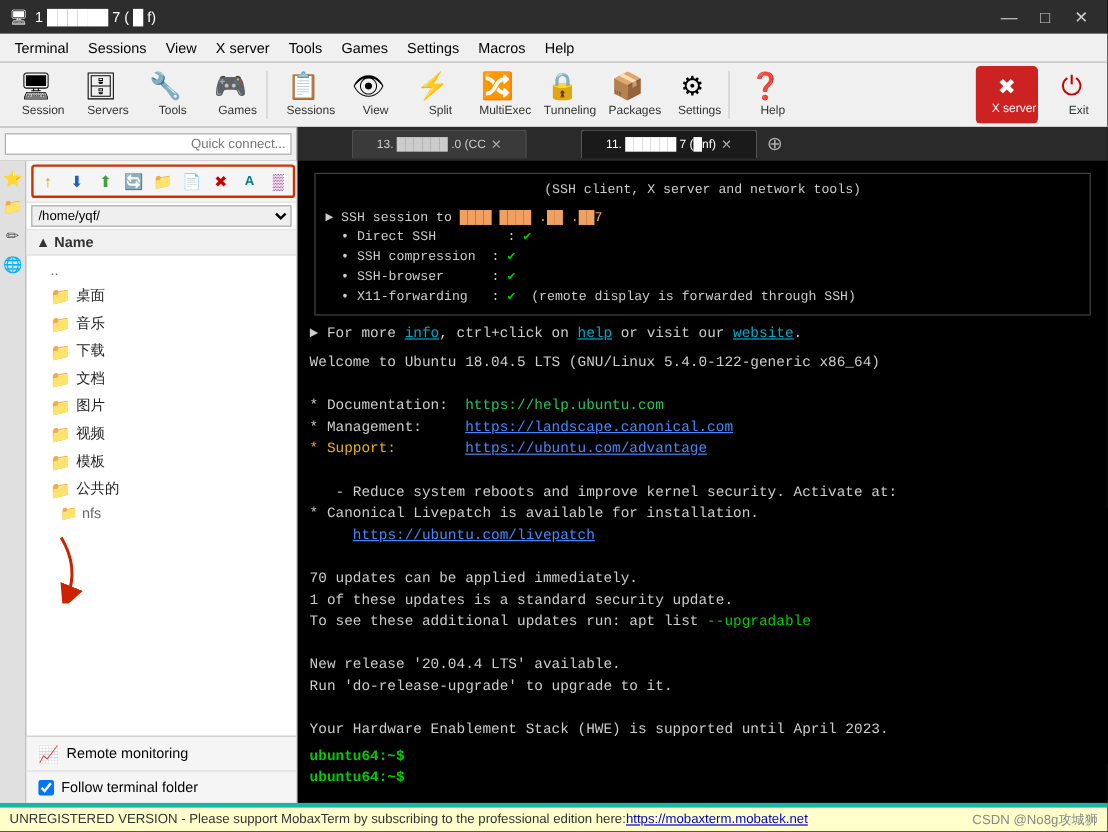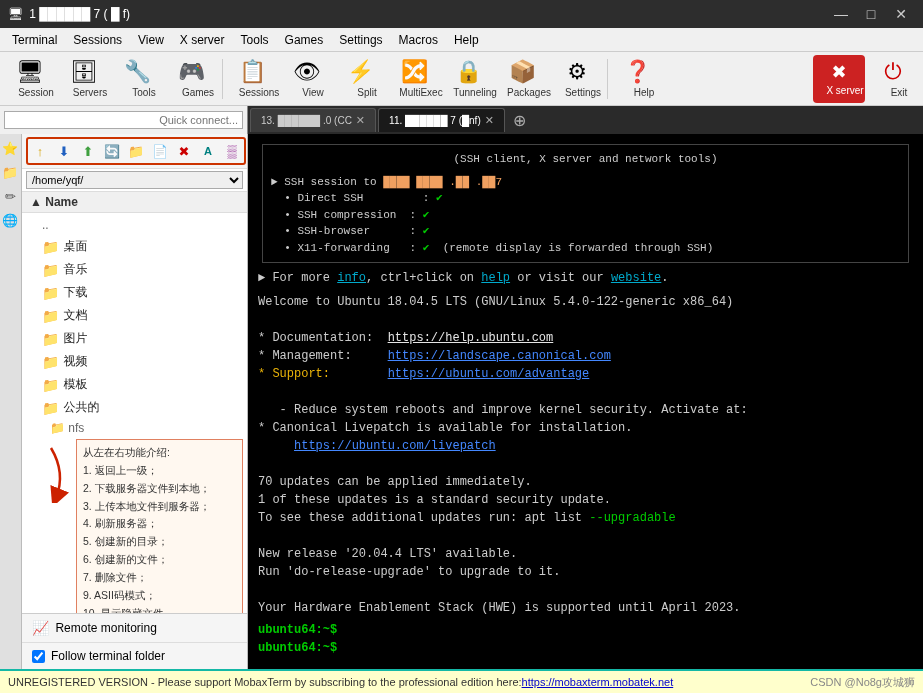--- a/index.html
+++ b/index.html
@@ -62,23 +62,23 @@
     .tabbar {
       background: #2a2a2a;
       display: flex;
       align-items: center;
       height: 28px;
       padding: 0 2px;
       gap: 2px;
     }
     .tab {
       display: flex; align-items: center; gap: 4px;
-      padding: 3px 10px; height: 24px; cursor: pointer;
+      padding: 3px 20px; height: 24px; cursor: pointer;
       border-radius: 3px 3px 0 0; font-size: 11px; color: #ccc;
-      background: #3a3a3a; border: 1px solid #555; border-bottom: none;
+      background: #3a3a3a; border: 1px solid #555; border-bottom: none; margin-left: 43px;
     }
     .tab.active { background: #1a1a1a; color: #fff; }
     .tab .tab-close { font-size: 11px; color: #aaa; cursor: pointer; }
     .tab-add { color: #aaa; font-size: 16px; cursor: pointer; padding: 0 6px; }
 
     
     .main-layout {
       display: flex;
       height: calc(693px - 28px - 24px - 54px - 28px - 24px);
       
@@ -202,21 +202,21 @@
       margin: 4px;
       padding: 4px 6px;
       font-size: 11px;
       color: #333;
       line-height: 1.7;
     }
 
     
     .statusbar {
       background: #ffffcc;
-      border-top: 2px solid #14b8a6;
+      border-top: 4px solid #14b8a6;
       display: flex;
       align-items: center;
       height: 24px;
       padding: 0 8px;
       font-size: 11px;
       color: #333;
     }
     .statusbar a { color: #0000cc; }
 
     
@@ -448,32 +448,20 @@
             <div style="display:flex; align-items:flex-start; margin: 0 4px;">
 
               <svg width="50" height="60" style="flex-shrink:0; margin-top:4px;">
                 <defs>
                   <marker id="arr" markerWidth="8" markerHeight="8" refX="4" refY="4" orient="auto">
                     <path d="M0,0 L0,8 L8,4 z" fill="#cc2200"></path>
                   </marker>
                 </defs>
                 <path d="M 25 5 Q 40 30 30 55" stroke="#cc2200" stroke-width="2.5" fill="none" marker-end="url(#arr)"></path>
               </svg>
-              <div class="annotation-overlay" style="flex:1; margin:0; font-size:10.5px;">
-                <div>从左在右功能介绍:</div>
-                <div>1. 返回上一级；</div>
-                <div>2. 下载服务器文件到本地；</div>
-                <div>3. 上传本地文件到服务器；</div>
-                <div>4. 刷新服务器；</div>
-                <div>5. 创建新的目录；</div>
-                <div>6. 创建新的文件；</div>
-                <div>7. 删除文件；</div>
-                <div>9. ASII码模式；</div>
-                <div>10. 显示隐藏文件</div>
-              </div>
             </div>
           </div>
         </div>
 
         <div class="sidebar-bottom">
           <div class="sidebar-btn">
             <span class="icon">📈</span>
             <span>Remote monitoring</span>
           </div>
           <div class="checkbox-row">
@@ -509,21 +497,21 @@
 
       <div style="margin:6px 0;">
         <span style="color:#ccc;">► For more </span><span style="color:#00aacc; text-decoration:underline; cursor:pointer;">info</span><span style="color:#ccc;">, ctrl+click on </span><span style="color:#00aacc; text-decoration:underline; cursor:pointer;">help</span><span style="color:#ccc;"> or visit our </span><span style="color:#00aacc; text-decoration:underline; cursor:pointer;">website</span><span style="color:#ccc;">.</span>
       </div>
 
       <div>
         <span style="color:#ccc;">Welcome to Ubuntu 18.04.5 LTS (GNU/Linux 5.4.0-122-generic x86_64)</span>
       </div>
       <br>
       <div>
-        <span style="color:#ccc;"> * Documentation: &nbsp;</span><span style="color:#e5e5e5; text-decoration:underline; cursor:pointer;text-align:right;">https://help.ubuntu.com</span>
+        <span style="color:#ccc;"> * Documentation: &nbsp;</span><span style="color:#22c55e; cursor:pointer;text-align:right;">https://help.ubuntu.com</span>
       </div>
       <div>
         <span style="color:#ccc;"> * Management: &nbsp;&nbsp;&nbsp;&nbsp;</span><span style="color:#4488ff; text-decoration:underline; cursor:pointer;">https://landscape.canonical.com</span>
       </div>
       <div>
         <span style="color:#eab308;"> * Support: &nbsp;&nbsp;&nbsp;&nbsp;&nbsp;&nbsp;&nbsp;</span><span style="color:#4488ff; text-decoration:underline; cursor:pointer;">https://ubuntu.com/advantage</span>
       </div>
       <br>
       <div>
         <span style="color:#ccc;">&nbsp;&nbsp; - Reduce system reboots and improve kernel security. Activate at:</span>

